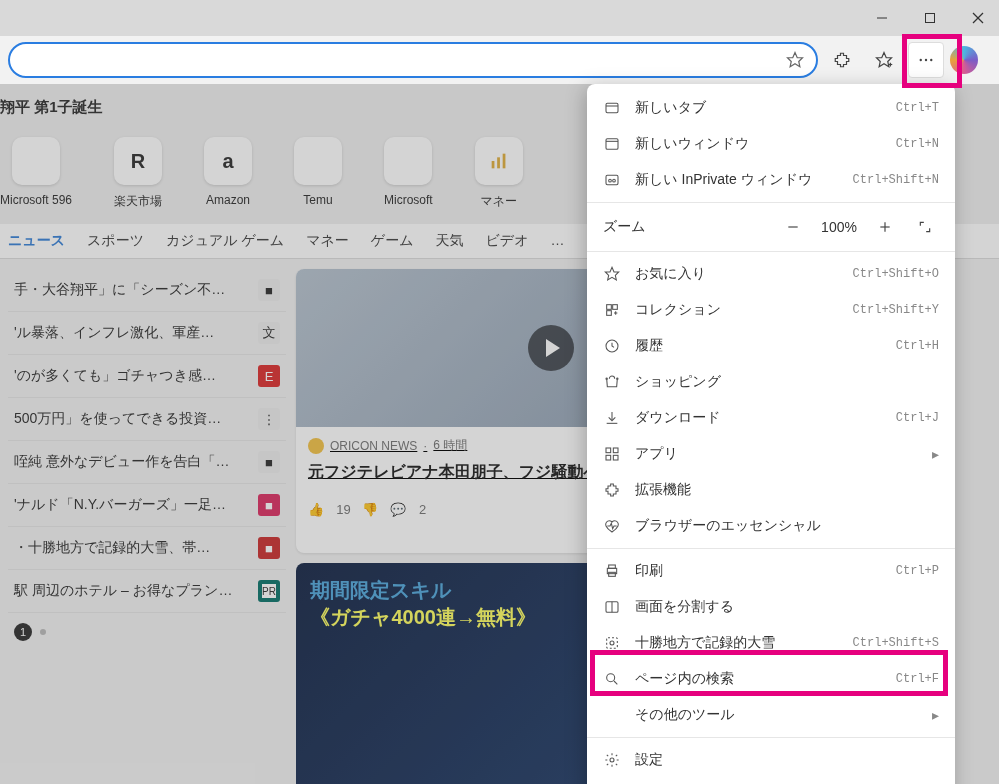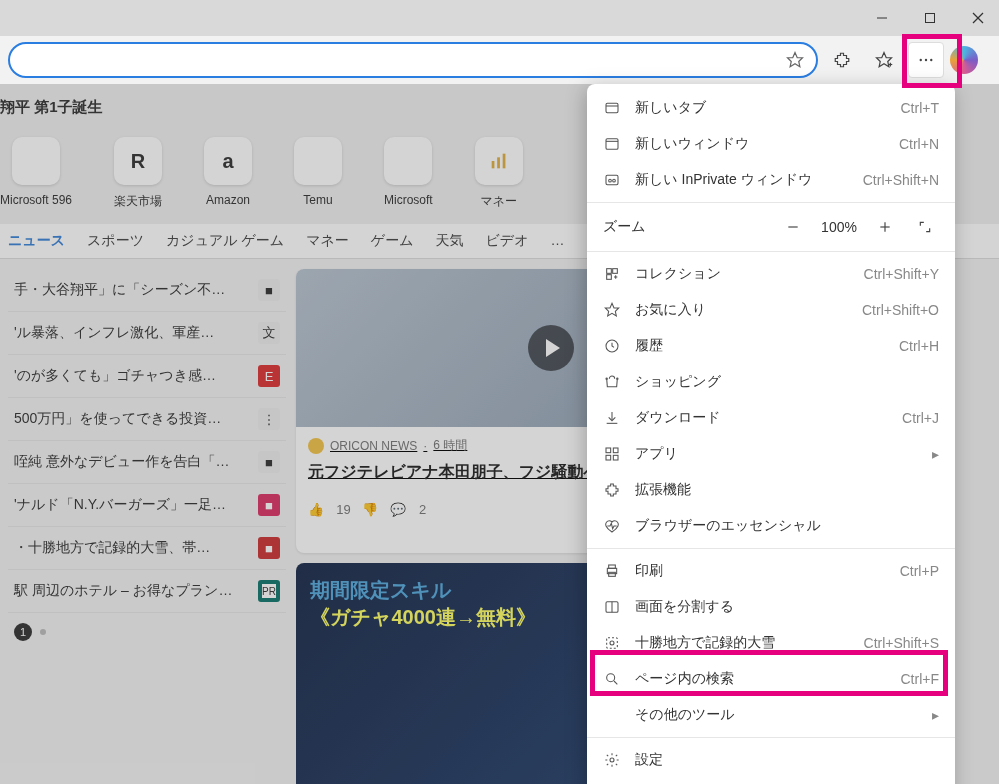--- a/index.html
+++ b/index.html
@@ -51,21 +51,21 @@
   .src .logo{width:16px;height:16px;border-radius:50%;background:#f3c34a;}
   .title { font-size:16px; font-weight:600; color:#222; margin-top:6px; line-height:1.5;}
   .actions { display:flex; align-items:center; gap:12px; padding:8px 12px 12px; color:#777; font-size:13px;}
   .ad { flex:0 0 284px; height:150px; border-radius:8px; background: linear-gradient(135deg,#1a2a4a,#2a4a7a); position:relative; color:#fff; padding:14px; font-weight:700; font-size:20px; }
   .ad .l1{color:#5ad;} .ad .l2{color:#ff6;} 
 
   
   .menu { position:absolute; top:0; right:44px; width:368px; background:#fff; border-radius:8px; box-shadow: -2px 4px 20px rgba(0,0,0,0.25); padding:6px 0; z-index:5; }
   .mi { display:flex; align-items:center; gap:14px; padding:9px 16px; font-size:14px; color:#333; position:relative;}
   .mi .ic { width:18px; height:18px; color:#555; display:flex; align-items:center; justify-content:center;}
-  .mi .sc-key { margin-left:auto; font-size:14px; color:#888;}
+  .mi .sc-key { margin-left:auto; font-size:12px; color:#888;font-family:Liberation Mono, monospace;}
   .mi .sub { margin-left:auto; color:#888; }
   .sep { height:1px; background:#e6e6e6; margin:4px 0;}
   .zoom { display:flex; align-items:center; padding:6px 16px; gap:12px;}
   .zoom .lbl{font-size:14px; color:#333; margin-right:auto;}
   .zoom .pct{font-size:14px;color:#333; min-width:40px; text-align:center;}
   .zoom .zb{width:28px;height:28px;display:flex;align-items:center;justify-content:center;color:#444;}
 
   .highlight-settings { position:absolute; top:650px; left:590px; width:358px; height:46px; border:5px solid #e6007e; z-index:20;}
 
   svg{display:block;}
@@ -297,42 +297,42 @@
           <svg width="14" height="14" viewBox="0 0 24 24" fill="none" stroke="#444" stroke-width="2">
             <polyline points="4 10 4 4 10 4"></polyline>
             <polyline points="20 14 20 20 14 20"></polyline>
           </svg>
         </span>
     </div>
     <div class="sep"></div>
     <div class="mi">
       <span class="ic">
           <svg width="16" height="16" viewBox="0 0 24 24" fill="none" stroke="#555" stroke-width="1.6">
+            <polygon points="12 2 15 9 22 9 17 14 18.5 21 12 17 5.5 21 7 14 2 9 9 9"></polygon>
+          </svg>
+        </span>
+      <span>お気に入り</span>
+      <span class="sc-key">Ctrl+Shift+O</span>
+    </div>
+    <div class="mi">
+      <span class="ic">
+          <svg width="16" height="16" viewBox="0 0 24 24" fill="none" stroke="#555" stroke-width="1.6">
             <rect x="4" y="4" width="7" height="7"></rect>
             <rect x="13" y="4" width="7" height="7"></rect>
             <rect x="4" y="13" width="7" height="7"></rect>
             <line x1="15" y1="16.5" x2="20" y2="16.5"></line>
             <line x1="17.5" y1="14" x2="17.5" y2="19"></line>
           </svg>
         </span>
       <span>コレクション</span>
       <span class="sc-key">Ctrl+Shift+Y</span>
     </div>
     <div class="mi">
       <span class="ic">
           <svg width="16" height="16" viewBox="0 0 24 24" fill="none" stroke="#555" stroke-width="1.6">
-            <polygon points="12 2 15 9 22 9 17 14 18.5 21 12 17 5.5 21 7 14 2 9 9 9"></polygon>
-          </svg>
-        </span>
-      <span>お気に入り</span>
-      <span class="sc-key">Ctrl+Shift+O</span>
-    </div>
-    <div class="mi">
-      <span class="ic">
-          <svg width="16" height="16" viewBox="0 0 24 24" fill="none" stroke="#555" stroke-width="1.6">
             <circle cx="12" cy="12" r="9"></circle>
             <polyline points="12 7 12 12 15 14"></polyline>
           </svg>
         </span>
       <span>履歴</span>
       <span class="sc-key">Ctrl+H</span>
     </div>
     <div class="mi">
       <span class="ic">
           <svg width="16" height="16" viewBox="0 0 24 24" fill="none" stroke="#555" stroke-width="1.6">

